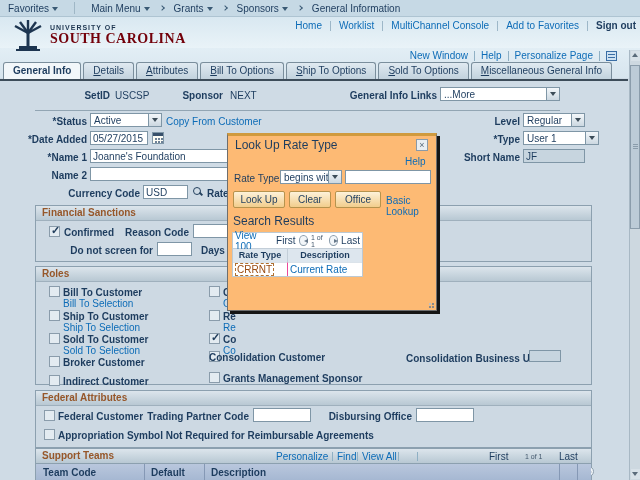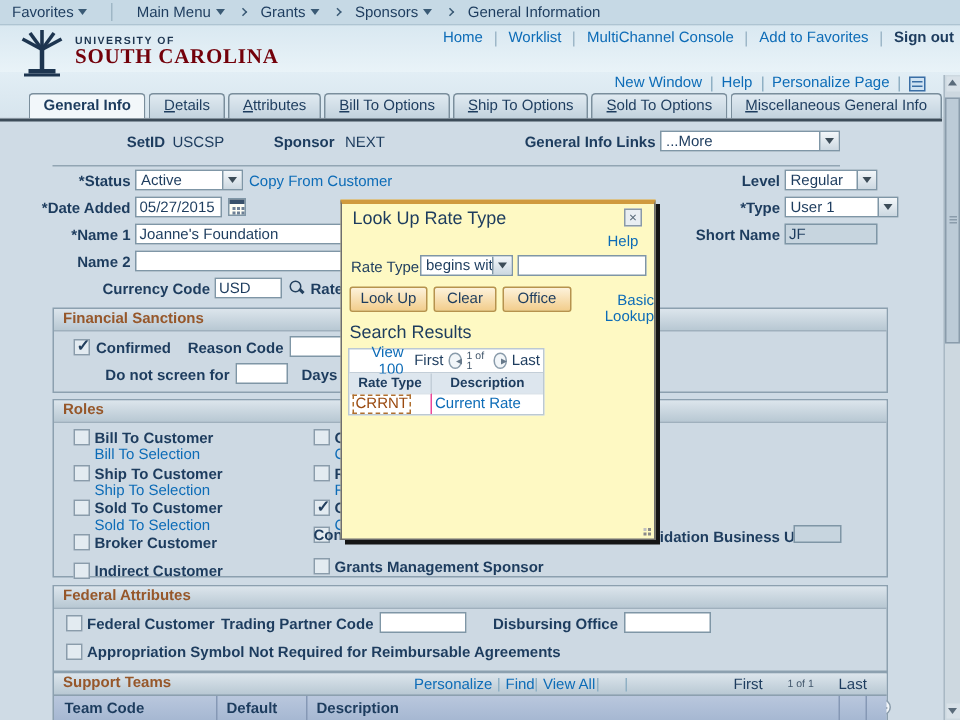--- a/index.html
+++ b/index.html
@@ -18,33 +18,33 @@
   
   .band { position:absolute; left:0; top:17px; width:640px; height:31px; background:linear-gradient(#d9e8f1,#e9f3f8); }
   .band2 { position:absolute; left:0; top:48px; width:640px; height:30px; background:linear-gradient(#e2eef5,#d7e5ee); }
   .navlinks { position:absolute; right:4px; top:20px; display:flex; align-items:center; }
   .navlinks .lnk { font-size:10px; }
   .nav-sep { width:1px; height:10px; background:#9db7c8; margin:0 8px; }
   .signout { font-weight:bold; color:#1d3c5e; font-size:10px; cursor:pointer; }
   .logo-uof { position:absolute; left:50px; top:24px; font-size:7px; font-weight:bold; letter-spacing:1px; color:#1d3550; }
   .logo-sc { position:absolute; left:50px; top:31px; font-family:"Liberation Serif", serif; font-weight:bold; font-size:14px; color:#73000a; letter-spacing:0.5px; }
 
-  .lnk { color:#0d6cb7; cursor:pointer; text-decoration:none; font-size:10px;text-align:right; }
+  .lnk { color:#0d6cb7; cursor:pointer; text-decoration:none; font-size:10px; }
   .lbl { font-weight:bold; color:#1d3c5e; font-size:10px; white-space:nowrap; }
   .val { color:#1d3c5e; font-size:10px; white-space:nowrap; }
   .rt { text-align:right; }
 
   
   .utility { position:absolute; right:23px; top:50px; display:flex; align-items:center; }
   .util-sep { width:1px; height:10px; background:#8fb0c4; margin:0 6px; }
   .icon-pp { width:11px; height:10px; border:1px solid #3a6ea5; background:#cfe2f2; position:relative; cursor:pointer; }
   .icon-pp::after { content:""; position:absolute; left:1px; top:2px; width:7px; height:1px; background:#3a6ea5; box-shadow:0 3px 0 #3a6ea5; }
 
   
-  .tabs { position:absolute; left:19px; top:62px; height:17px; display:flex; gap:2px; }
+  .tabs { position:absolute; left:3px; top:62px; height:17px; display:flex; gap:2px; }
   .tab { border:1px solid #7a8e9c; border-bottom:none; border-radius:3px 3px 0 0; background:linear-gradient(#e0eaf1,#c2d2dd); padding:2px 9px 0 9px; font-size:10px; color:#1d3c5e; cursor:pointer; height:17px; }
   .tab .tlabel { display:block; white-space:nowrap; }
   .tab:not(.active) .tlabel::first-letter { text-decoration:underline; }
   .tab.active { background:#f2f7fa; font-weight:bold; }
   .tabline { position:absolute; left:0; top:79px; width:628px; height:2px; background:#3d4c59; }
 
   
   .inp { position:absolute; background:#fff; border:1px solid #7f96a6; height:14px; font-size:10px; color:#1d3c5e; padding:1px 2px; white-space:nowrap; overflow:hidden; }
   .inp.dis { background:#c7d5df; }
   .sel { position:absolute; background:#fff; border:1px solid #7f96a6; height:14px; font-size:10px; color:#1d3c5e; padding:1px 16px 1px 3px; white-space:nowrap; overflow:hidden; cursor:pointer; }
@@ -69,21 +69,21 @@
   .icon-mag::after { content:""; position:absolute; left:7px; top:7px; width:4px; height:1.8px; background:#24415e; transform:rotate(45deg); }
   .pgc { display:inline-block; width:11px; height:11px; border-radius:50%; background:#f2f6f9; border:1px solid #8a9cab; position:relative; cursor:pointer; vertical-align:middle; }
   .pgc::after { content:""; position:absolute; top:3px; width:0; height:0; border:2.5px solid transparent; }
   .pgc.prev::after { left:2px; border-right:4px solid #67798a; }
   .pgc.next::after { left:4px; border-left:4px solid #67798a; }
   .icon-grid { display:inline-block; width:10px; height:9px; border:1px solid #3a6ea5; background:#e8f0f8; position:relative; cursor:pointer; }
   .icon-grid::after { content:""; position:absolute; left:1px; top:2px; width:6px; height:1px; background:#6f94c0; box-shadow:0 2px 0 #6f94c0; }
   .icon-grid.dl::before { content:""; position:absolute; right:-1px; bottom:-1px; width:0; height:0; border:3px solid transparent; border-right:3px solid #b02020; border-bottom:3px solid #b02020; }
 
   
-  .modal { position:absolute; left:227px; top:133px; width:210px; height:227px; background:#fef9c3; border:1px solid #6e6e6e; border-top:3px solid #d09a3e; box-shadow:3px 3px 0 #151515; z-index:10; }
+  .modal { position:absolute; left:227px; top:133px; width:210px; height:178px; background:#fdba74; border:1px solid #6e6e6e; border-top:3px solid #d09a3e; box-shadow:3px 3px 0 #151515; z-index:10; }
   .modal-title { position:absolute; left:7px; top:2px; font-size:12px; color:#1d3c5e; }
   .modal-close { position:absolute; left:188px; top:3px; width:12px; height:12px; background:#e9eef2; border:1px solid #8a9aa8; color:#5a6b7a; font-size:9px; line-height:10px; text-align:center; cursor:pointer; }
   .btn { position:absolute; height:17px; background:linear-gradient(#fdf2da,#f2cd8c); border:1px solid #b6934e; border-radius:2px; color:#1d3c5e; font-size:10px; text-align:center; padding-top:2px; cursor:pointer; }
   .grid { position:absolute; left:4px; top:96px; width:131px; border:1px solid #bcc9d3; background:#fff; }
   .grid-pager { height:15px; display:flex; align-items:center; padding:0 2px; gap:3px; }
   .grid-head { display:flex; border-top:1px solid #c3ced8; }
   .grid-head .c { height:13px; background:#dde6ee; border-right:1px solid #c3ced8; font-weight:bold; font-size:9px; color:#1d3c5e; text-align:center; padding-top:1px; }
   .grid-row { display:flex; }
   .grid-row .c { height:14px; border-right:1px solid #ec4899; border-top:1px solid #dbe3ea; font-size:10px; padding:1px 2px; }
   .crrnt { color:#9a4a10; border:1px dashed #b07030; padding:0 1px; cursor:pointer; }

